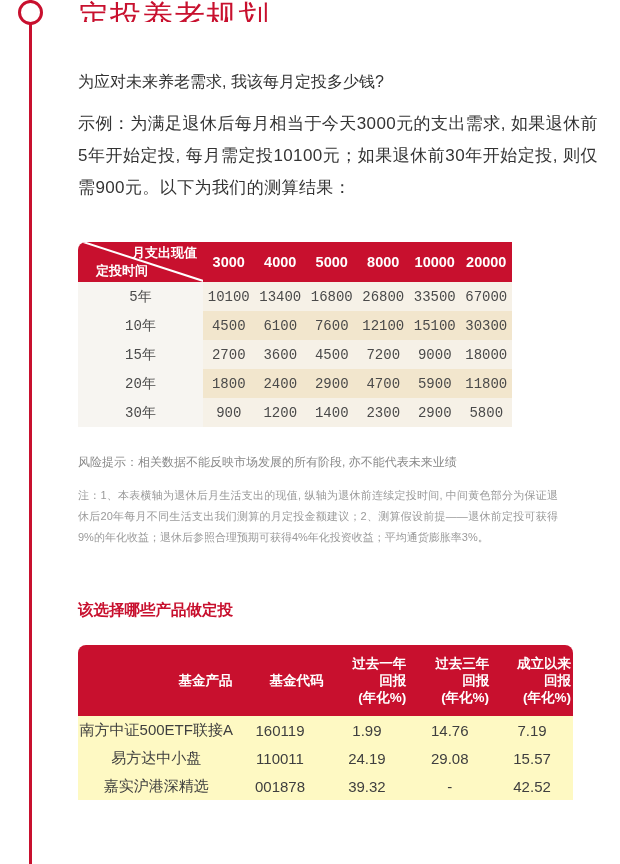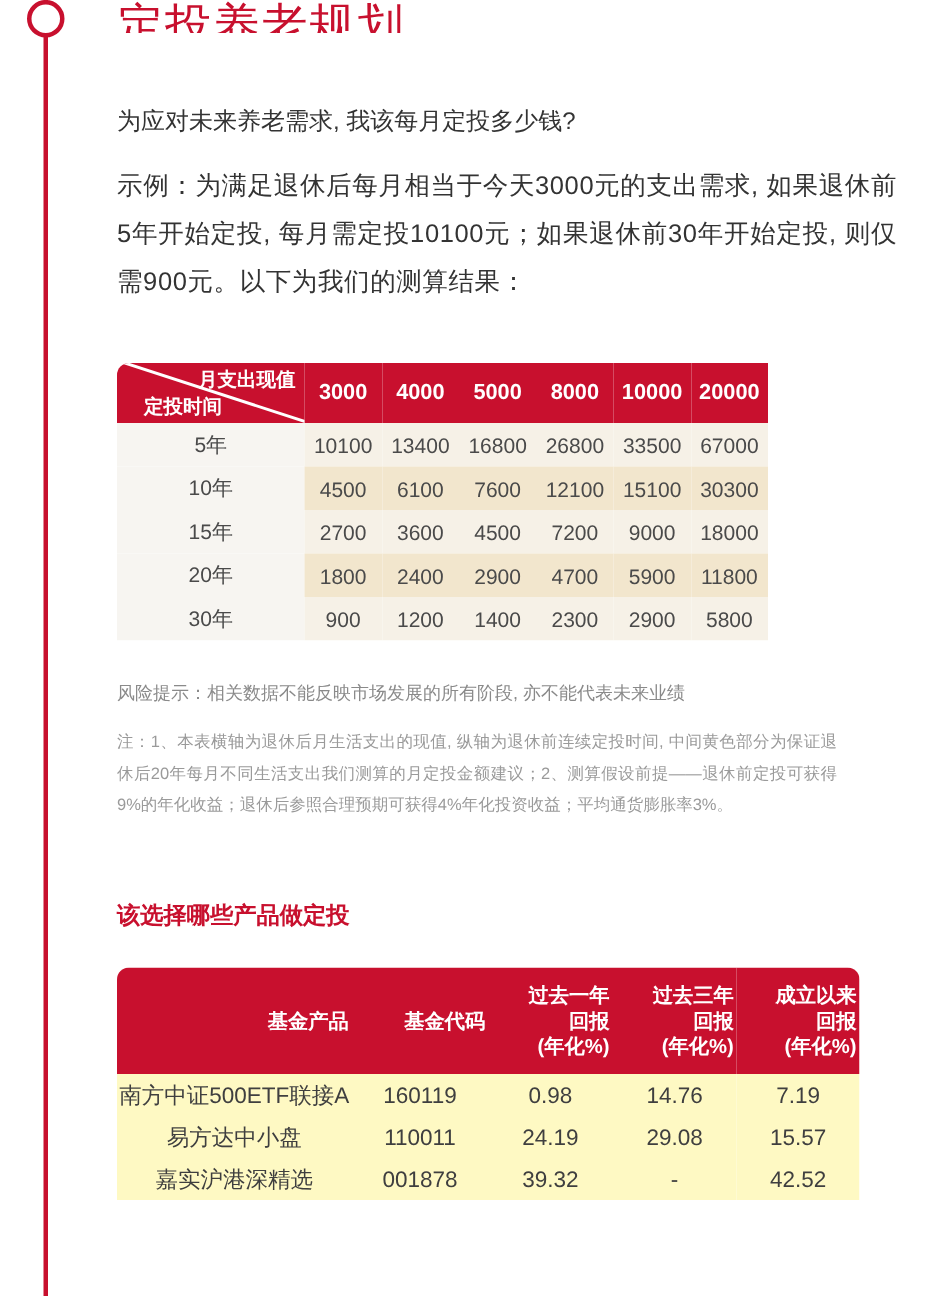--- a/index.html
+++ b/index.html
@@ -130,20 +130,21 @@
     font-size: 13px;
     color: #fff;
     margin-left: 12px;
   }
   table.t1 td {
     height: 27px;
     text-align: center;
     font-size: 14px;
     color: #4a4a4a;
     border: none;
+    font-family: Liberation Mono, monospace;
   }
   table.t1 td.rowlabel {
     color: #4a4a4a;
   }
   tr.band-a td { background: #f6f1e7; }
   tr.band-b td { background: #f2e6cd; }
   tr.band-c td { background: #f6f1e7; }
   tr.band-d td { background: #f2e6cd; text-align: center; }
   tr.band-e td { background: #f6f1e7; }
   tr.band-a td.rowlabel,
@@ -315,21 +316,21 @@
             <div>成立以来</div>
             <div>回报</div>
             <div>(年化%)</div>
           </th>
         </tr>
       </thead>
       <tbody>
         <tr>
           <td class="namecell">南方中证500ETF联接A</td>
           <td>160119</td>
-          <td>0.98</td>
+          <td>1.99</td>
           <td>14.76</td>
           <td>7.19</td>
         </tr>
         <tr>
           <td class="namecell">易方达中小盘</td>
           <td>110011</td>
           <td>24.19</td>
           <td>29.08</td>
           <td>15.57</td>
         </tr>

